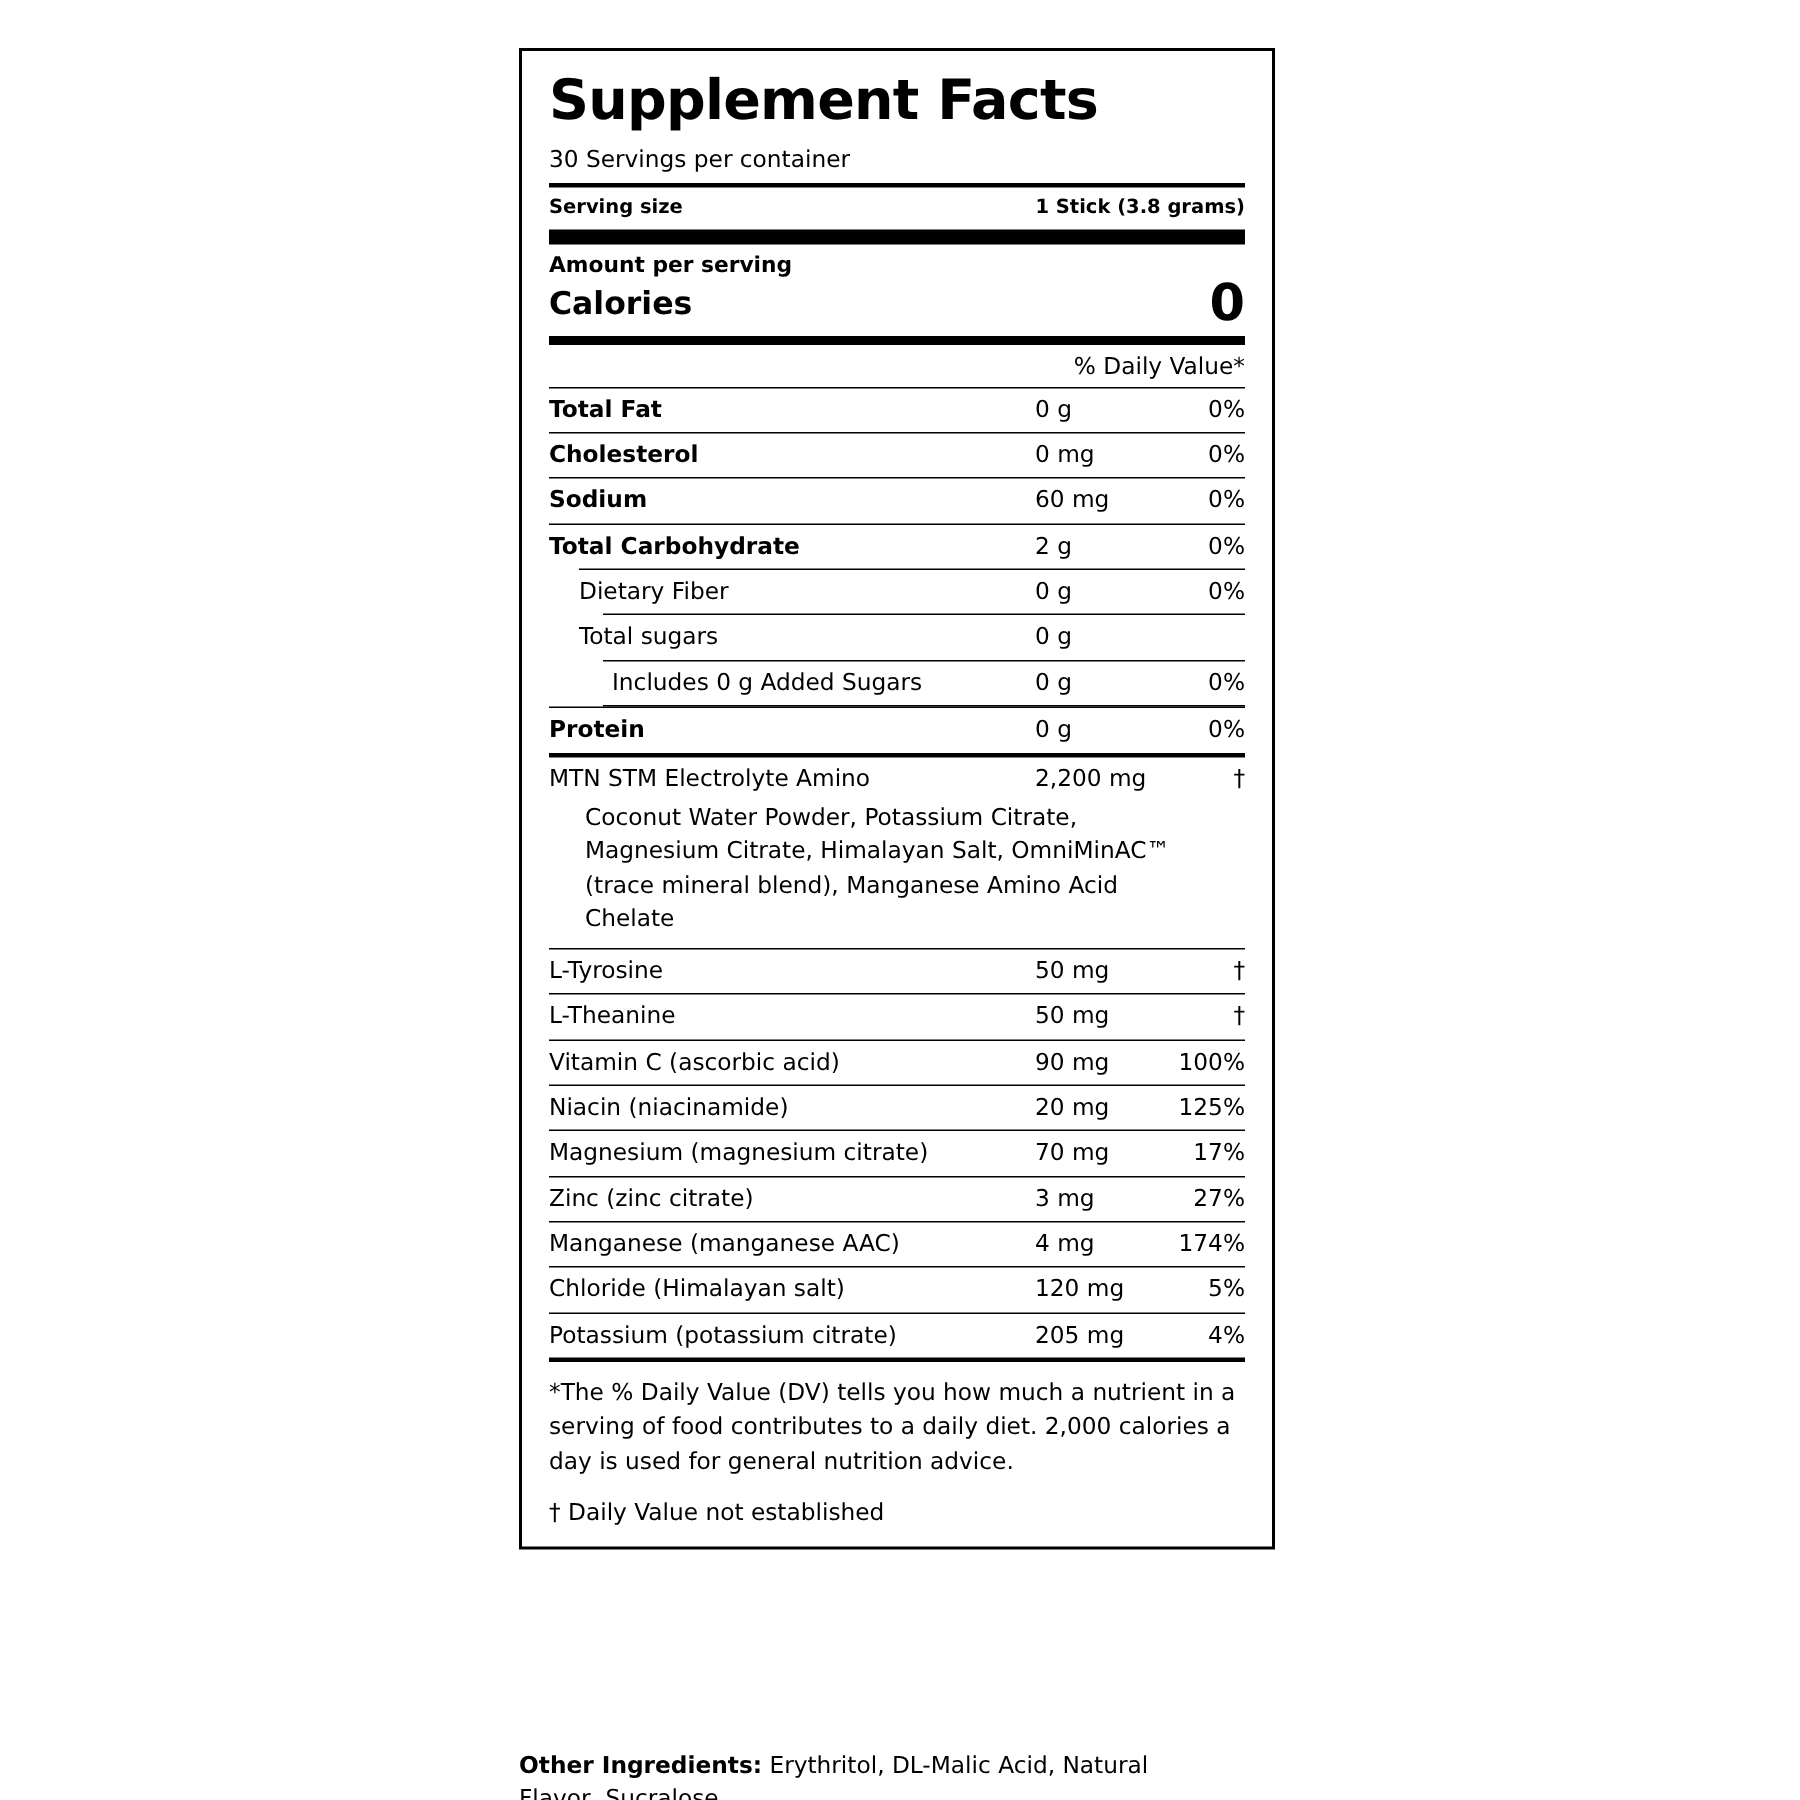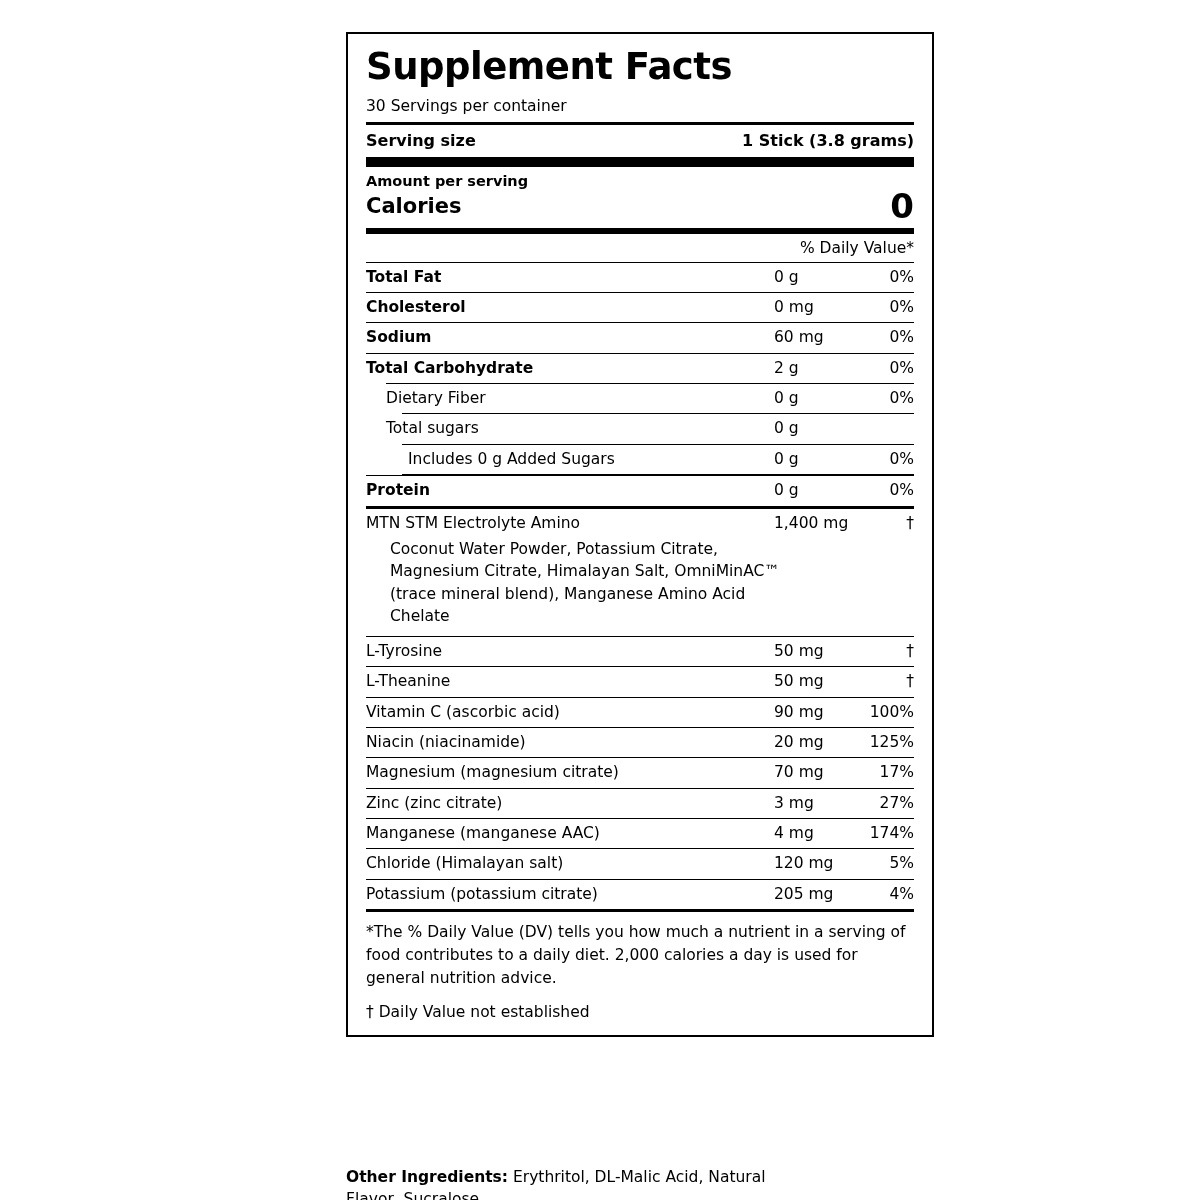--- a/index.html
+++ b/index.html
@@ -13,21 +13,21 @@
     font-family: "DejaVu Sans", "Liberation Sans", sans-serif;
     color: #000000;
     position: relative;
     overflow: hidden;
   }
 
   .panel {
     position: absolute;
     left: 346px;
     top: 32px;
-    width: 588px;
+    width: 504px;
     border: 2px solid #000000;
     box-sizing: border-box;
     padding: 0 18px 12px 18px;
     background: #ffffff;
   }
 
   .title {
     font-size: 37px;
     font-weight: bold;
     letter-spacing: -0.5px;
@@ -57,21 +57,21 @@
   .row .dv   { flex: 0 0 auto; text-align: right; width: 62px; }
 
   .bold { font-weight: bold; }
   .indent1 { padding-left: 20px; }
   .indent2 { padding-left: 42px; }
 
   .serving-size {
     display: flex;
     justify-content: space-between;
     font-weight: bold;
-    font-size: 16px;
+    font-size: 13px;
     padding: 6px 0 7px 0;
   }
 
   .amount-per {
     font-size: 14.5px;
     font-weight: bold;
     padding: 6px 0 0 0;
   }
 
   .calories-row {
@@ -195,21 +195,21 @@
   <div class="rule-thin"></div>
   <div class="row">
     <span class="name bold">Protein</span>
     <span class="amt">0 g</span>
     <span class="dv">0%</span>
   </div>
 
   <div class="rule-med"></div>
   <div class="row">
     <span class="name">MTN STM Electrolyte Amino</span>
-    <span class="amt">1,400 mg</span>
+    <span class="amt">2,200 mg</span>
     <span class="dv">†</span>
   </div>
   <div class="blend-sub">Coconut Water Powder, Potassium Citrate, Magnesium Citrate, Himalayan Salt, OmniMinAC™ (trace mineral blend), Manganese Amino Acid Chelate</div>
 
   <div class="rule-thin"></div>
   <div class="row">
     <span class="name">L-Tyrosine</span>
     <span class="amt">50 mg</span>
     <span class="dv">†</span>
   </div>

